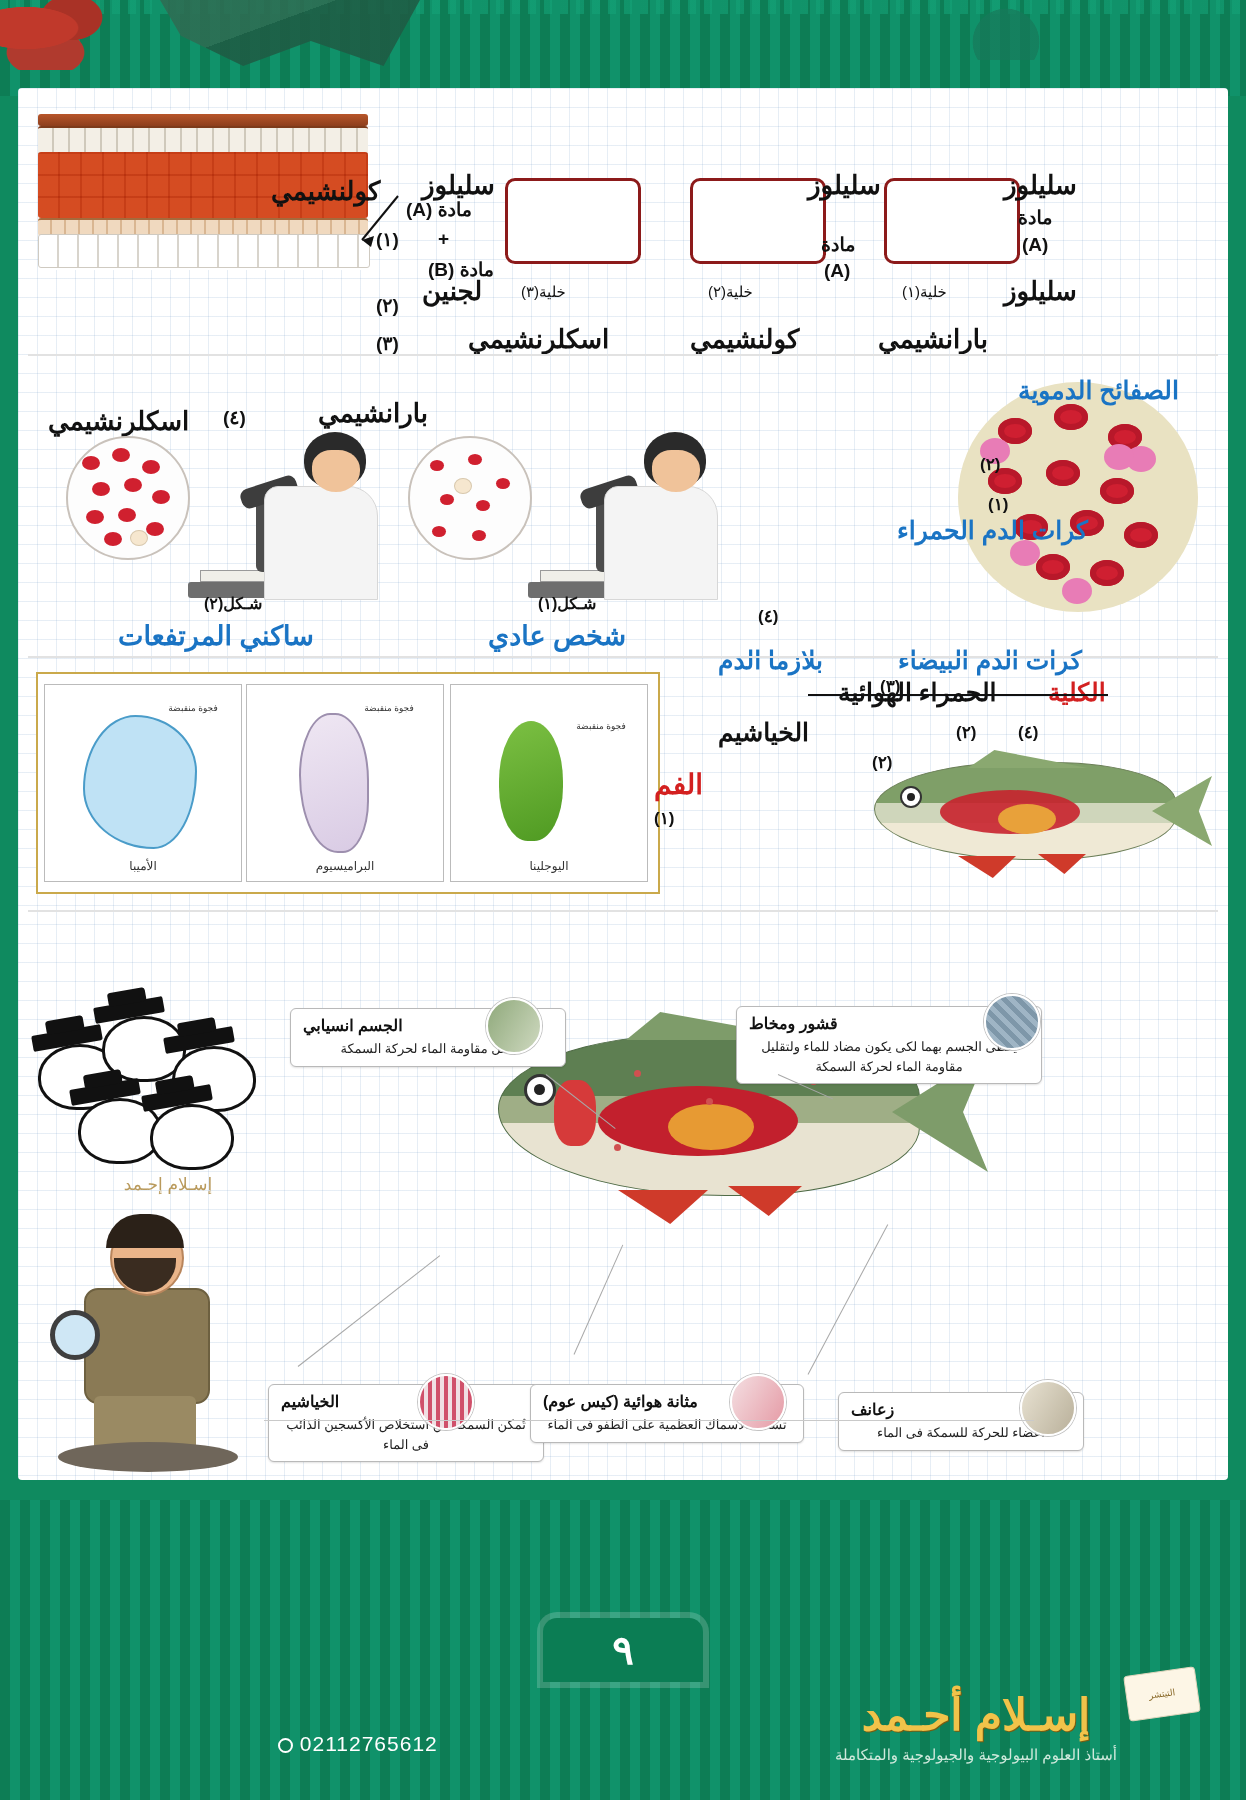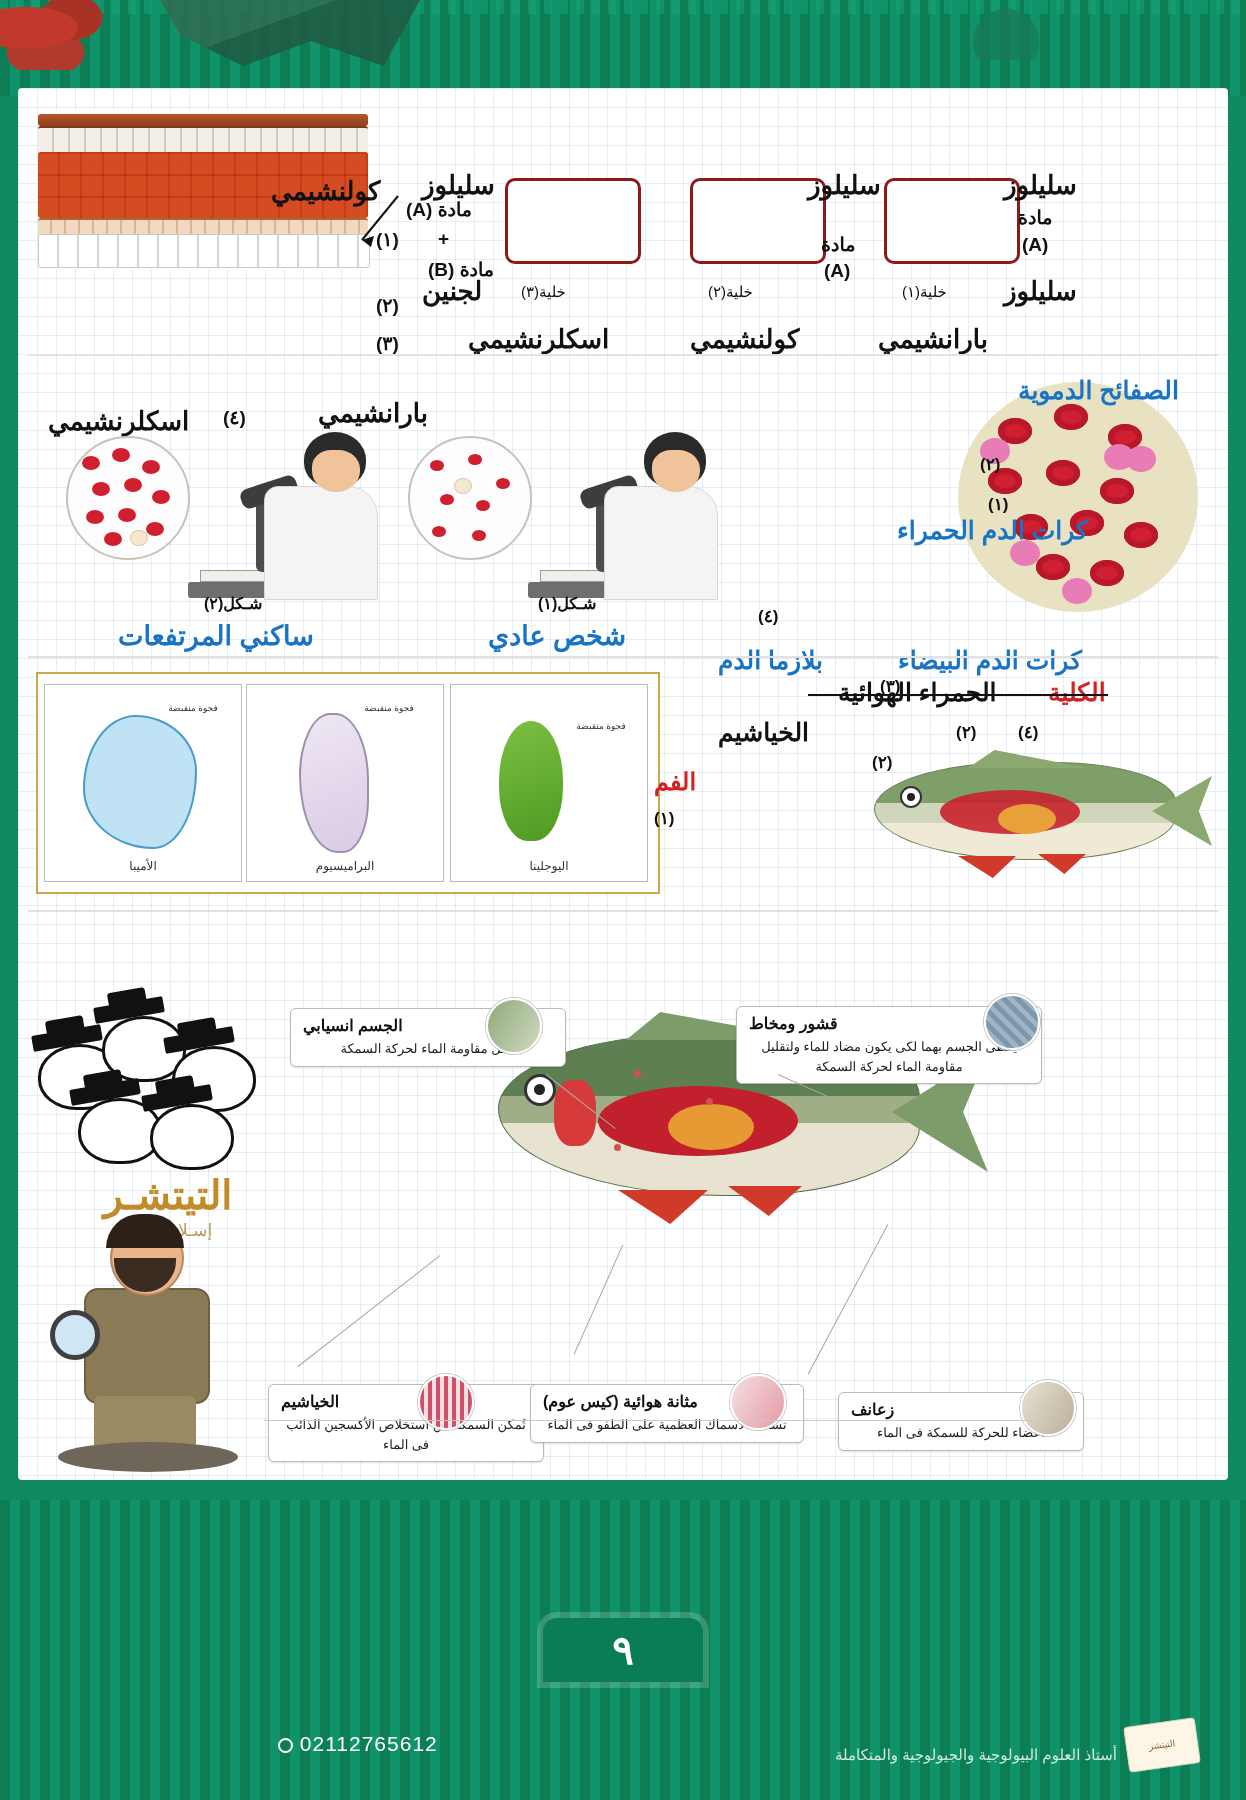--- a/index.html
+++ b/index.html
@@ -354,21 +354,21 @@
       <div class="fish-organ"></div>
       <div class="fish-eye"></div>
       <div class="fin" style="left:110px;top:118px;width:58px;height:22px;clip-path:polygon(0 0,100% 0,60% 100%);"></div>
       <div class="fin" style="left:190px;top:116px;width:48px;height:20px;clip-path:polygon(0 0,100% 0,55% 100%);"></div>
       <div class="fin" style="left:120px;top:12px;width:120px;height:18px;background:#8aa870;clip-path:polygon(0 100%,22% 0,100% 100%);"></div>
     </div>
 
     <div class="lbl blk" style="left:820px;top:18px;font-size:25px;font-weight:bold;">الحمراء الهوائية</div>
     <div class="lbl red" style="left:1030px;top:18px;font-size:25px;font-weight:bold;">الكلية</div>
     <div class="lbl blk" style="left:700px;top:58px;font-size:25px;font-weight:bold;">الخياشيم</div>
-    <div class="lbl red" style="left:636px;top:108px;font-size:24px;font-weight:bold;">الفم</div>
+    <div class="lbl red" style="left:636px;top:108px;font-size:28px;font-weight:bold;">الفم</div>
     <div class="lbl blk" style="left:1000px;top:62px;font-size:17px;">(٤)</div>
     <div class="lbl blk" style="left:938px;top:62px;font-size:17px;">(٢)</div>
     <div class="lbl blk" style="left:854px;top:92px;font-size:17px;">(٢)</div>
     <div class="lbl blk" style="left:636px;top:148px;font-size:17px;">(١)</div>
     <div class="lbl" style="left:790px;top:34px;width:300px;height:2px;background:#111;"></div>
   </div>
 
   <div class="sep" style="top:822px;"></div>
 
   <div class="sec s4">
@@ -380,21 +380,20 @@
         <div class="cap" style="left:62px;top:16px;"></div>
       <div class="frog" style="left:140px;top:60px;"></div>
         <div class="cap" style="left:132px;top:46px;"></div>
       <div class="frog" style="left:46px;top:112px;"></div>
         <div class="cap" style="left:38px;top:98px;"></div>
       <div class="frog" style="left:118px;top:118px;"></div>
         <div class="cap" style="left:110px;top:104px;"></div>
     </div>
 
     <div class="logo-wrap">
-      <div class="logo-main">التيتشـر</div>
       <div class="logo-sub">إسـلام إحـمد</div>
     </div>
 
     <div class="teacher">
       <div class="t-body"></div>
       <div class="t-legs"></div>
       <div class="t-head"></div>
       <div class="t-hair"></div>
       <div class="t-beard"></div>
       <div class="magnifier"></div>
@@ -457,15 +456,16 @@
 </div>
 
 <div class="page-badge">٩</div>
 
 <div class="phone">
   <span>02112765612</span>
   <span class="circ"></span>
 </div>
 
 <div class="brand">
+  <div class="brand-name">إسـلام أحـمد</div>
   <div class="brand-sub">أستاذ العلوم البيولوجية والجيولوجية والمتكاملة</div>
   <div class="brand-stamp">التيتشر</div>
 </div>
 
 </body></html>

